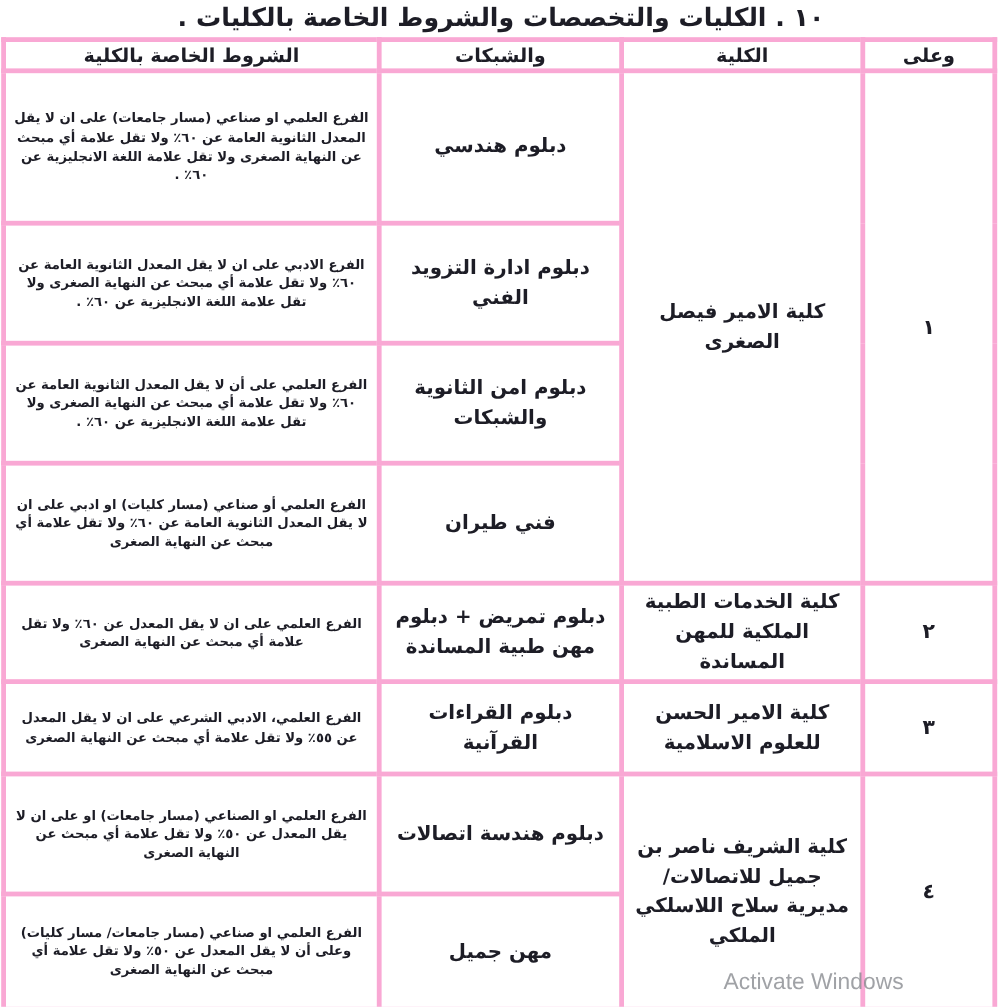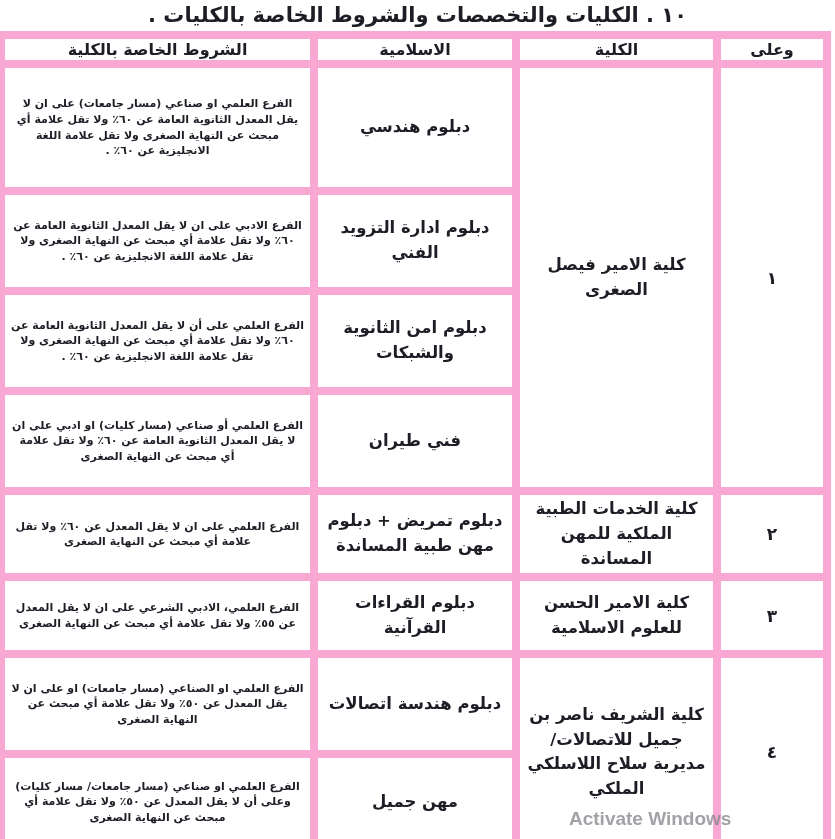--- a/index.html
+++ b/index.html
@@ -28,21 +28,21 @@
     table-layout: fixed;
     width: 826px;
     margin-right: 4px; 
     direction: rtl;
   }
   table.colleges col.col-num     { width: 110px; }
   table.colleges col.col-college { width: 201px; }
   table.colleges col.col-spec    { width: 202px; }
   table.colleges col.col-cond    { width: 313px; }
   table.colleges th, table.colleges td {
-    border: 8px solid #f9a8d4;
+    border: 4px solid #f9a8d4;
     text-align: center;
     vertical-align: middle;
     color: #1d1d26;
     font-weight: bold;
     background: #ffffff;
     padding: 2px 6px;
     overflow: hidden;
   }
   table.colleges { border: 3px solid #1f1f1f; }
   tr.r-head { height: 26px; }
@@ -54,26 +54,26 @@
   tr.r5 { height: 77px; }
   tr.r6 { height: 77px; }
   tr.r7 { height: 100px; }
   tr.r8 { height: 96px; }
   td.num     { font-size: 17px; }
   td.college { font-size: 16.5px; line-height: 1.5; padding: 2px 10px; }
   td.spec    { font-size: 16.5px; line-height: 1.5; padding: 2px 12px; }
   td.cond    { font-size: 11px; line-height: 1.42; padding: 2px 8px; }
   .watermark {
     position: absolute;
-    left: 569px;
+    left: 603px;
     top: 808px;
     direction: ltr;
     font-family: "Liberation Sans", sans-serif;
     font-size: 19px;
-    font-weight: bold;
+    font-weight: normal;
     color: rgba(128, 131, 136, 0.75);
     white-space: nowrap;
     pointer-events: none;
   }
 </style>
 </head>
 <body>
 
 <div class="page">
 
@@ -83,21 +83,21 @@
     <colgroup>
       <col class="col-num">
       <col class="col-college">
       <col class="col-spec">
       <col class="col-cond">
     </colgroup>
     <thead>
       <tr class="r-head">
         <th>وعلى</th>
         <th>الكلية</th>
-        <th>الاسلامية</th>
+        <th>والشبكات</th>
         <th>الشروط الخاصة بالكلية</th>
       </tr>
     </thead>
     <tbody>
       <tr class="r1">
         <td class="num" rowspan="4">١</td>
         <td class="college" rowspan="4">كلية الامير فيصل الصغرى</td>
         <td class="spec">دبلوم هندسي</td>
         <td class="cond">الفرع العلمي او صناعي (مسار جامعات) على ان لا يقل المعدل الثانوية العامة عن ٦٠٪ ولا تقل علامة أي مبحث عن النهاية الصغرى ولا تقل علامة اللغة الانجليزية عن ٦٠٪ .</td>
       </tr>

